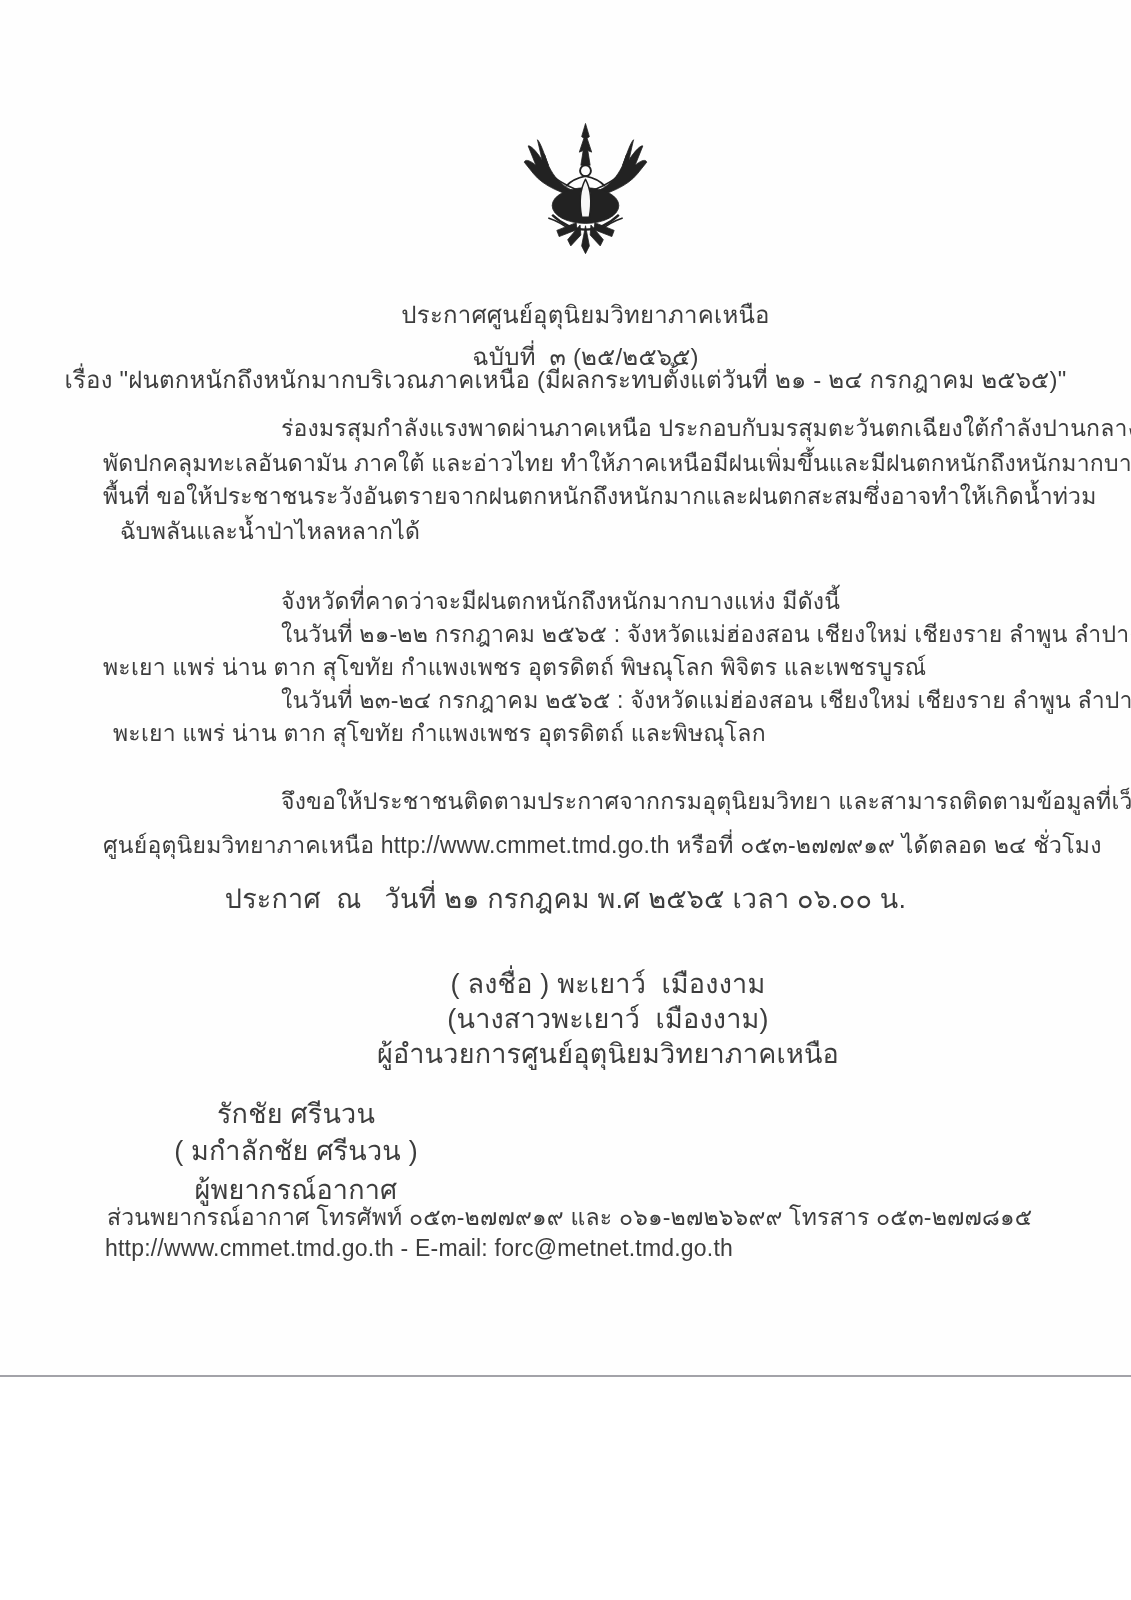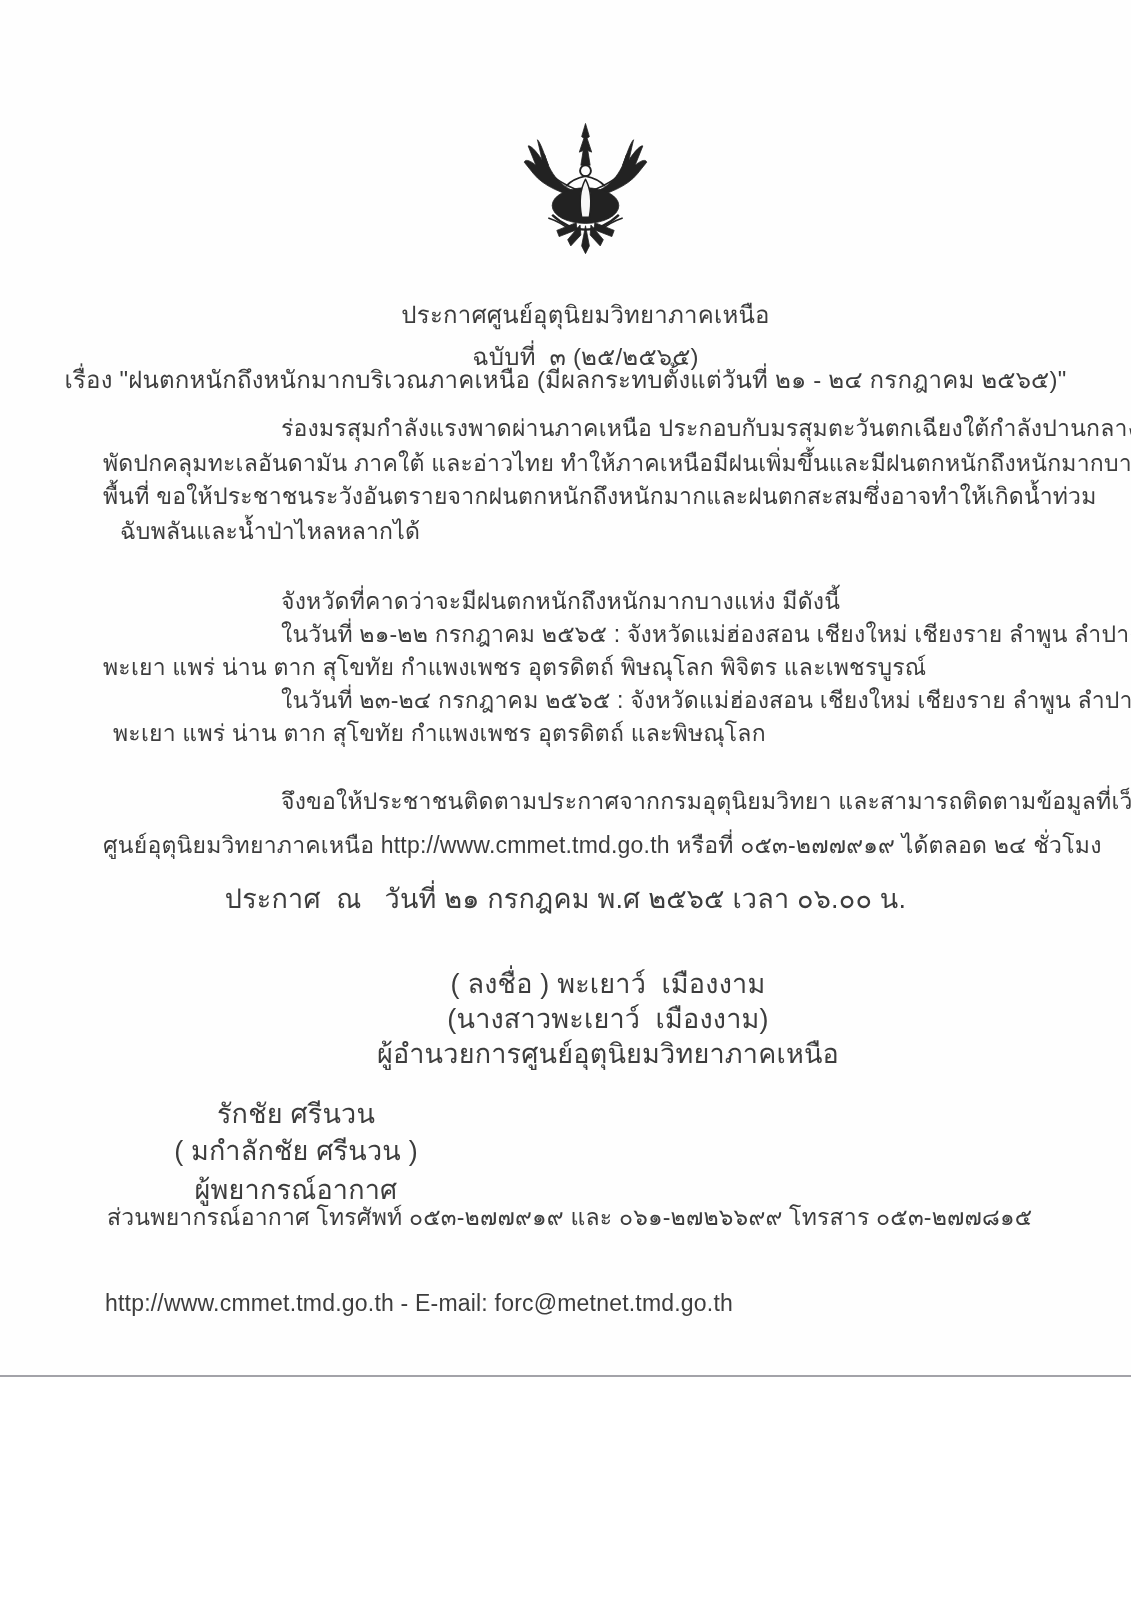--- a/index.html
+++ b/index.html
@@ -101,17 +101,17 @@
 
   <div class="center-line" style="left:85px; width:1046px; top:962px;">( ลงชื่อ ) พะเยาว์  เมืองงาม</div>
   <div class="center-line" style="left:85px; width:1046px; top:997px;">(นางสาวพะเยาว์  เมืองงาม)</div>
   <div class="center-line" style="left:85px; width:1046px; top:1032px;">ผู้อำนวยการศูนย์อุตุนิยมวิทยาภาคเหนือ</div>
 
   <div class="center-line" style="left:140px; width:312px; top:1092px;">รักชัย ศรีนวน</div>
   <div class="center-line" style="left:140px; width:312px; top:1129px;">( มกำลักชัย ศรีนวน )</div>
   <div class="center-line" style="left:140px; width:312px; top:1120px;margin-top:48px;">ผู้พยากรณ์อากาศ</div>
 
   <div class="line" style="left:107px; top:1199px;">ส่วนพยากรณ์อากาศ โทรศัพท์ ๐๕๓-๒๗๗๙๑๙ และ ๐๖๑-๒๗๒๖๖๙๙ โทรสาร ๐๕๓-๒๗๗๘๑๕</div>
-  <div class="line" style="left:105px; top:1290px;">http://www.cmmet.tmd.go.th - E-mail: forc@metnet.tmd.go.th</div>
+  <div class="line" style="left:105px; top:1235px;">http://www.cmmet.tmd.go.th - E-mail: forc@metnet.tmd.go.th</div>
 
   <div class="scan-bottom-line"></div>
 
 </div>
 
 </body></html>

